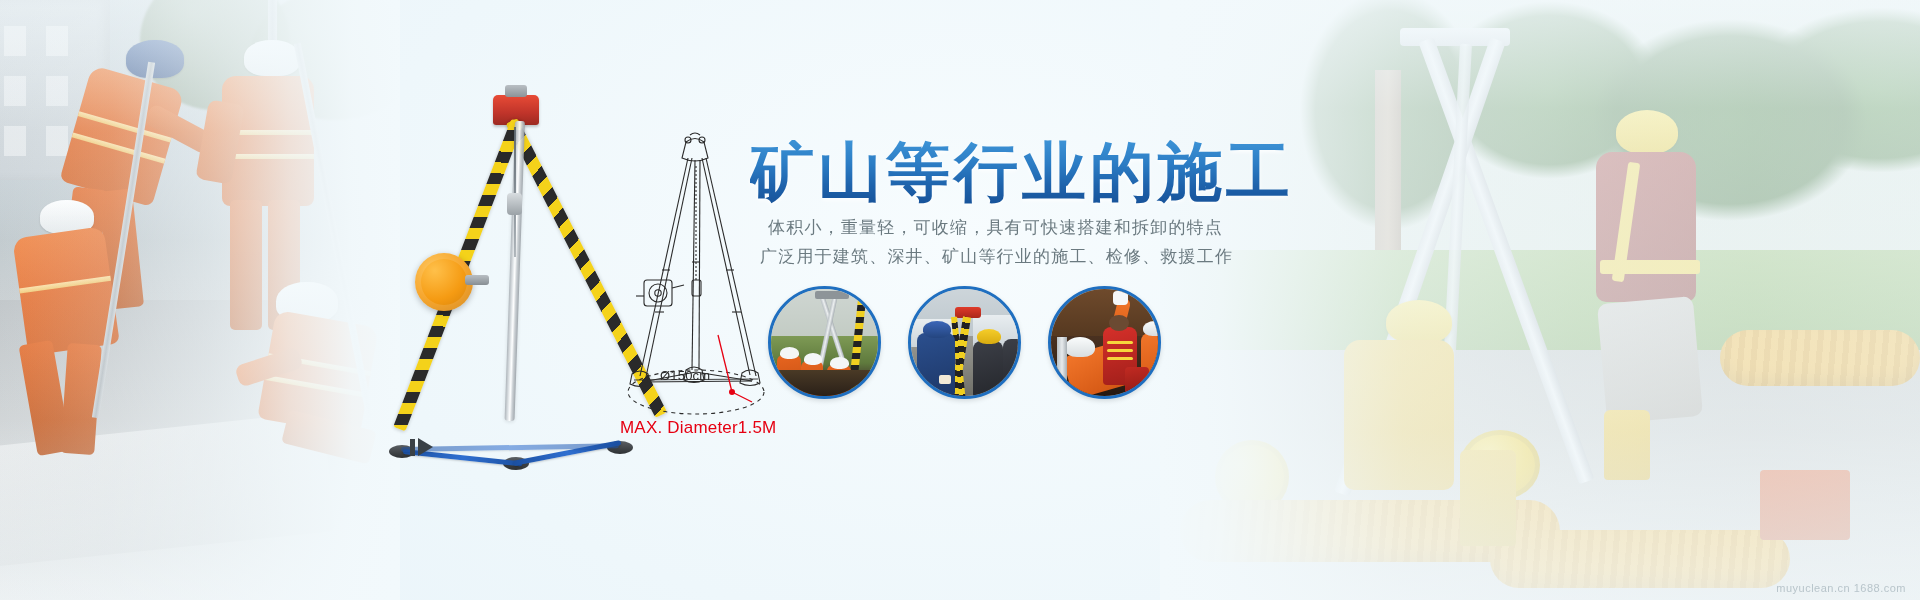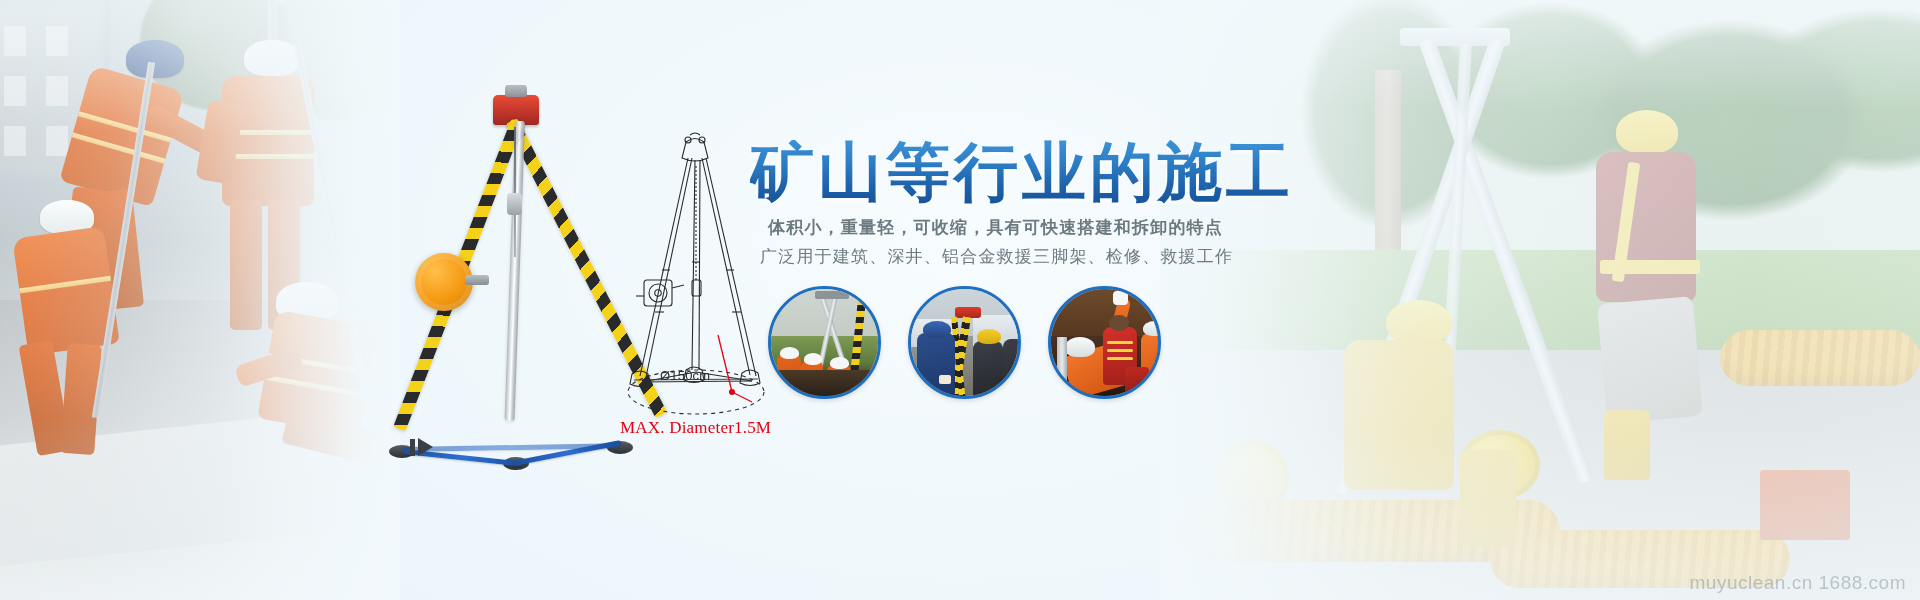--- a/index.html
+++ b/index.html
@@ -165,21 +165,21 @@
        rgba(242,249,252,.66) 55%,
        rgba(242,249,252,.62) 78%,
        rgba(242,249,252,.66) 100%);
   }
   .right-fade-v {
     position:absolute; inset:0;
     background:linear-gradient(180deg, rgba(242,249,252,.70) 0%, rgba(242,249,252,.18) 18%, rgba(242,249,252,.12) 72%, rgba(242,249,252,.55) 100%);
   }
   .watermark{
     position:absolute; right:14px; bottom:6px;
-    font-size:19px; color:rgba(120,140,150,.45); letter-spacing:.5px;
+    font-size:11px; color:rgba(120,140,150,.45); letter-spacing:.5px;
     font-family:"Liberation Sans", sans-serif;
   }
 
   
   .product { position:absolute; left:395px; top:75px; width:240px; height:420px; }
   .p-head {
     position:absolute; left:98px; top:20px; width:46px; height:30px;
     background:linear-gradient(180deg,#e84b36 0%,#c0342a 60%,#9c2a21 100%);
     border-radius:5px 5px 3px 3px;
     box-shadow:0 2px 3px rgba(0,0,0,.22);
@@ -252,40 +252,40 @@
   
   .techdraw{ position:absolute; left:600px; top:130px; width:190px; height:310px; }
   .diam-label{
     position:absolute; left:660px; top:368px;
     font-size:13px; color:#2b2b2b; letter-spacing:.2px;
     font-family:"Liberation Sans", sans-serif;
   }
   .max-label{
     position:absolute; left:620px; top:418px;
     font-size:17px; color:#e60012; letter-spacing:.2px;
-    font-family:Liberation Serif, serif;
+    font-family:Liberation Sans, sans-serif;
   }
 
   
   .headline{
     position:absolute; left:750px; top:140px;
     font-size:64px; font-weight:bold; letter-spacing:4px;
     line-height:1;
     background:linear-gradient(180deg,#3d93d6 0%,#2b7cc4 38%,#1e62ab 72%,#17539a 100%);
     -webkit-background-clip:text; background-clip:text;
     color:transparent; -webkit-text-fill-color:transparent;
     filter:drop-shadow(0 2px 2px rgba(255,255,255,.85));
     font-family:"Liberation Sans","DejaVu Sans", sans-serif;
   }
   .subline{
     position:absolute; left:768px;
     font-size:17px; color:#6b7a80; letter-spacing:1.2px;
     font-family:"Liberation Sans","DejaVu Sans", sans-serif;
   }
-  .subline.s1{ top:216px;font-weight:bold; }
+  .subline.s1{ top:216px; }
   .subline.s2{ top:245px; left:760px; }
 
   
   .circles{ position:absolute; left:768px; top:286px; display:flex; gap:27px; }
   .circ{
     width:113px; height:113px; border-radius:50%;
     border:3px solid #1f6fc0;
     overflow:hidden; position:relative;
     box-shadow:0 2px 5px rgba(0,0,0,.13);
     background:#c9d2d6;
@@ -499,21 +499,21 @@
         <path d="M132 262 L152 272"></path>
         <circle cx="132" cy="262" r="3" fill="#e60012" stroke="none"></circle>
       </g>
     </svg>
   </div>
   <div class="diam-label">Ø150cm</div>
   <div class="max-label">MAX. Diameter1.5M</div>
 
   <div class="headline">矿山等行业的施工</div>
   <div class="subline s1">体积小，重量轻，可收缩，具有可快速搭建和拆卸的特点</div>
-  <div class="subline s2">广泛用于建筑、深井、铝合金救援三脚架、检修、救援工作</div>
+  <div class="subline s2">广泛用于建筑、深井、矿山等行业的施工、检修、救援工作</div>
 
   <div class="circles">
 
     <div class="circ c1">
       <div class="c-sky"></div>
         <div class="c-gnd"></div>
       <div class="c1 tri-leg" style="left:48px;top:6px;height:86px;transform:rotate(-18deg);position:absolute;width:5px;background:linear-gradient(90deg,#b9c0c4,#eceff0,#a8afb4)"></div>
       <div class="c1 tri-leg" style="left:62px;top:6px;height:92px;transform:rotate(12deg);position:absolute;width:5px;background:linear-gradient(90deg,#b9c0c4,#eceff0,#a8afb4)"></div>
       <div style="position:absolute;left:82px;top:10px;width:8px;height:96px;transform:rotate(6deg);background:repeating-linear-gradient(175deg,#f0cf20 0,#f0cf20 6px,#222 6px,#222 12px)"></div>
       <div style="position:absolute;left:44px;top:2px;width:34px;height:8px;background:#8d9498;border-radius:2px"></div>

